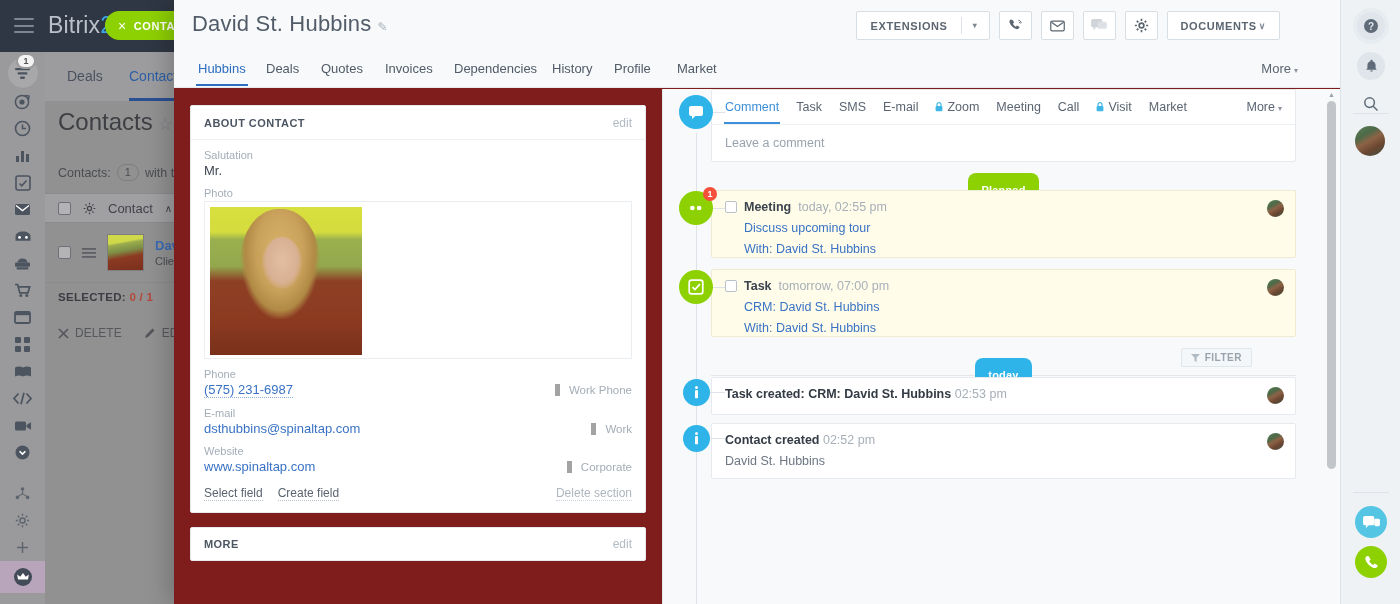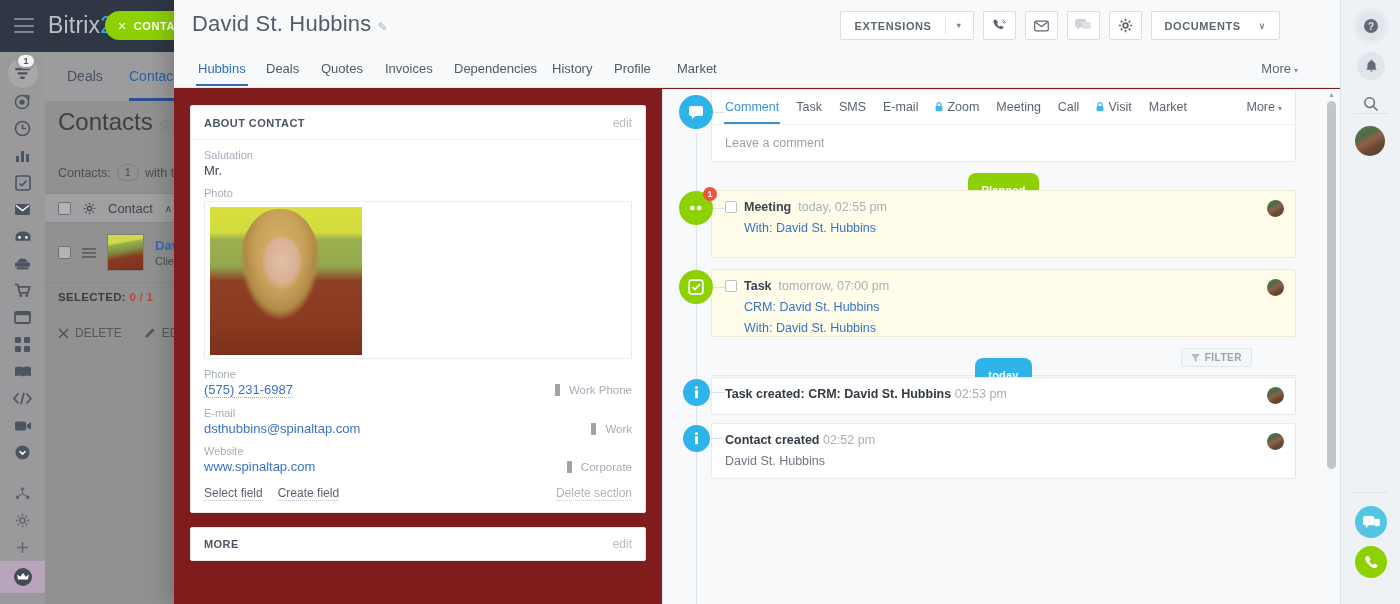--- a/index.html
+++ b/index.html
@@ -168,21 +168,21 @@
     font-size: 11px; font-weight: bold; color: #5c6670; letter-spacing: .6px;
   }
   .btn-ext { padding: 0 0 0 14px; }
   .btn-ext .lbl { padding-right: 13px; }
   .btn-ext .sep {
     width: 1px; height: 17px; background: #dde3e8;
   }
   .btn-ext .car { width: 27px; text-align: center; font-size: 8px; color: #7d8894; }
   .btn-ico { width: 33px; }
   .btn-ico.muted svg { opacity: .45; }
-  .btn-docs { padding: 0 13px; gap: 18px; }
+  .btn-docs { padding: 0 13px; gap: 2px; }
 
   .modal-tabs {
     position: relative; height: 36px; background: #f7f9fa;
     border-bottom: 1px solid #e4e9ed;
   }
   .mtab {
     position: absolute; top: 9px; font-size: 13px; color: #515b67; cursor: default;
   }
   .mtab.active { color: #2d6ebf; }
   .mtab.active::after {
@@ -750,20 +750,21 @@
           </svg>
           <span class="node-badge">1</span>
         </div>
         <div class="tl-conn" style="top:119px;"></div>
         <div class="tl-card planned" style="top:101px; height:68px;">
           <div class="tl-line1">
             <span class="tl-chk"></span>
             <span class="tl-kind">Meeting</span>
             <span class="tl-when">today, 02:55 pm</span>
           </div>
+          <div class="tl-sub">Discuss upcoming tour</div>
           <div class="tl-sub">
             <span>With:</span>
             <span class="lnk">David St. Hubbins</span>
           </div>
           <span class="tl-ava"></span>
         </div>
 
         <div class="tl-node green" style="top:181px;">
           <svg width="16" height="16" viewBox="0 0 16 16">
             <rect x="1.2" y="1.2" width="13.6" height="13.6" rx="2.4" stroke="#fff" stroke-width="1.7" fill="none"></rect>

